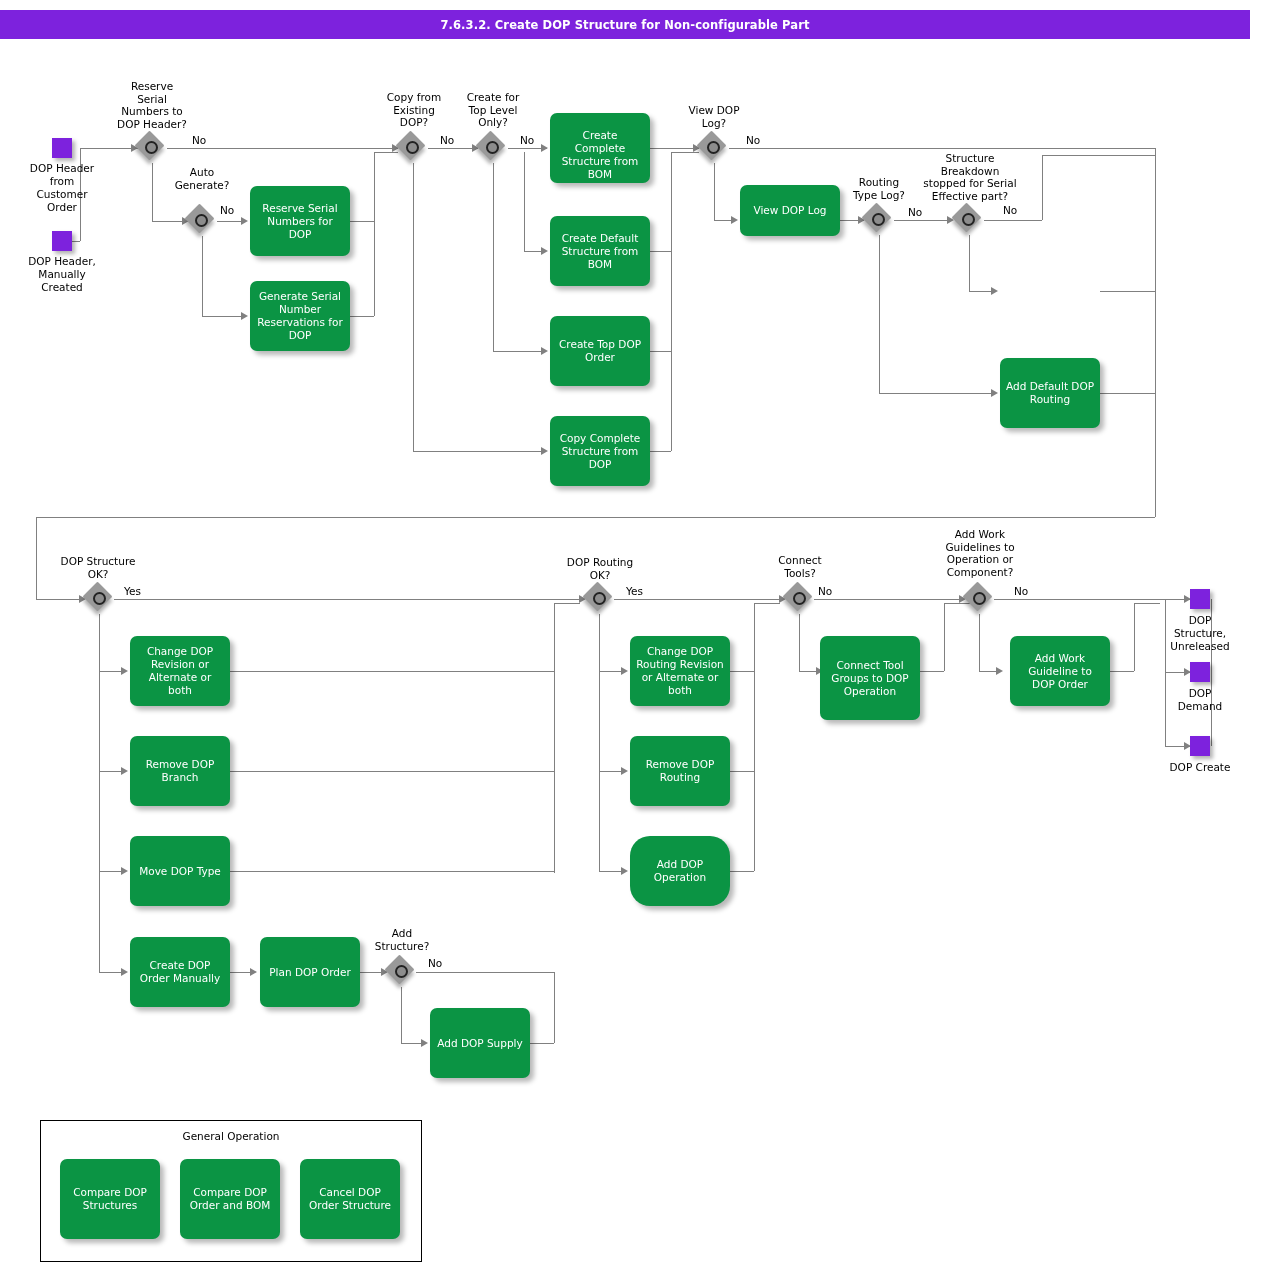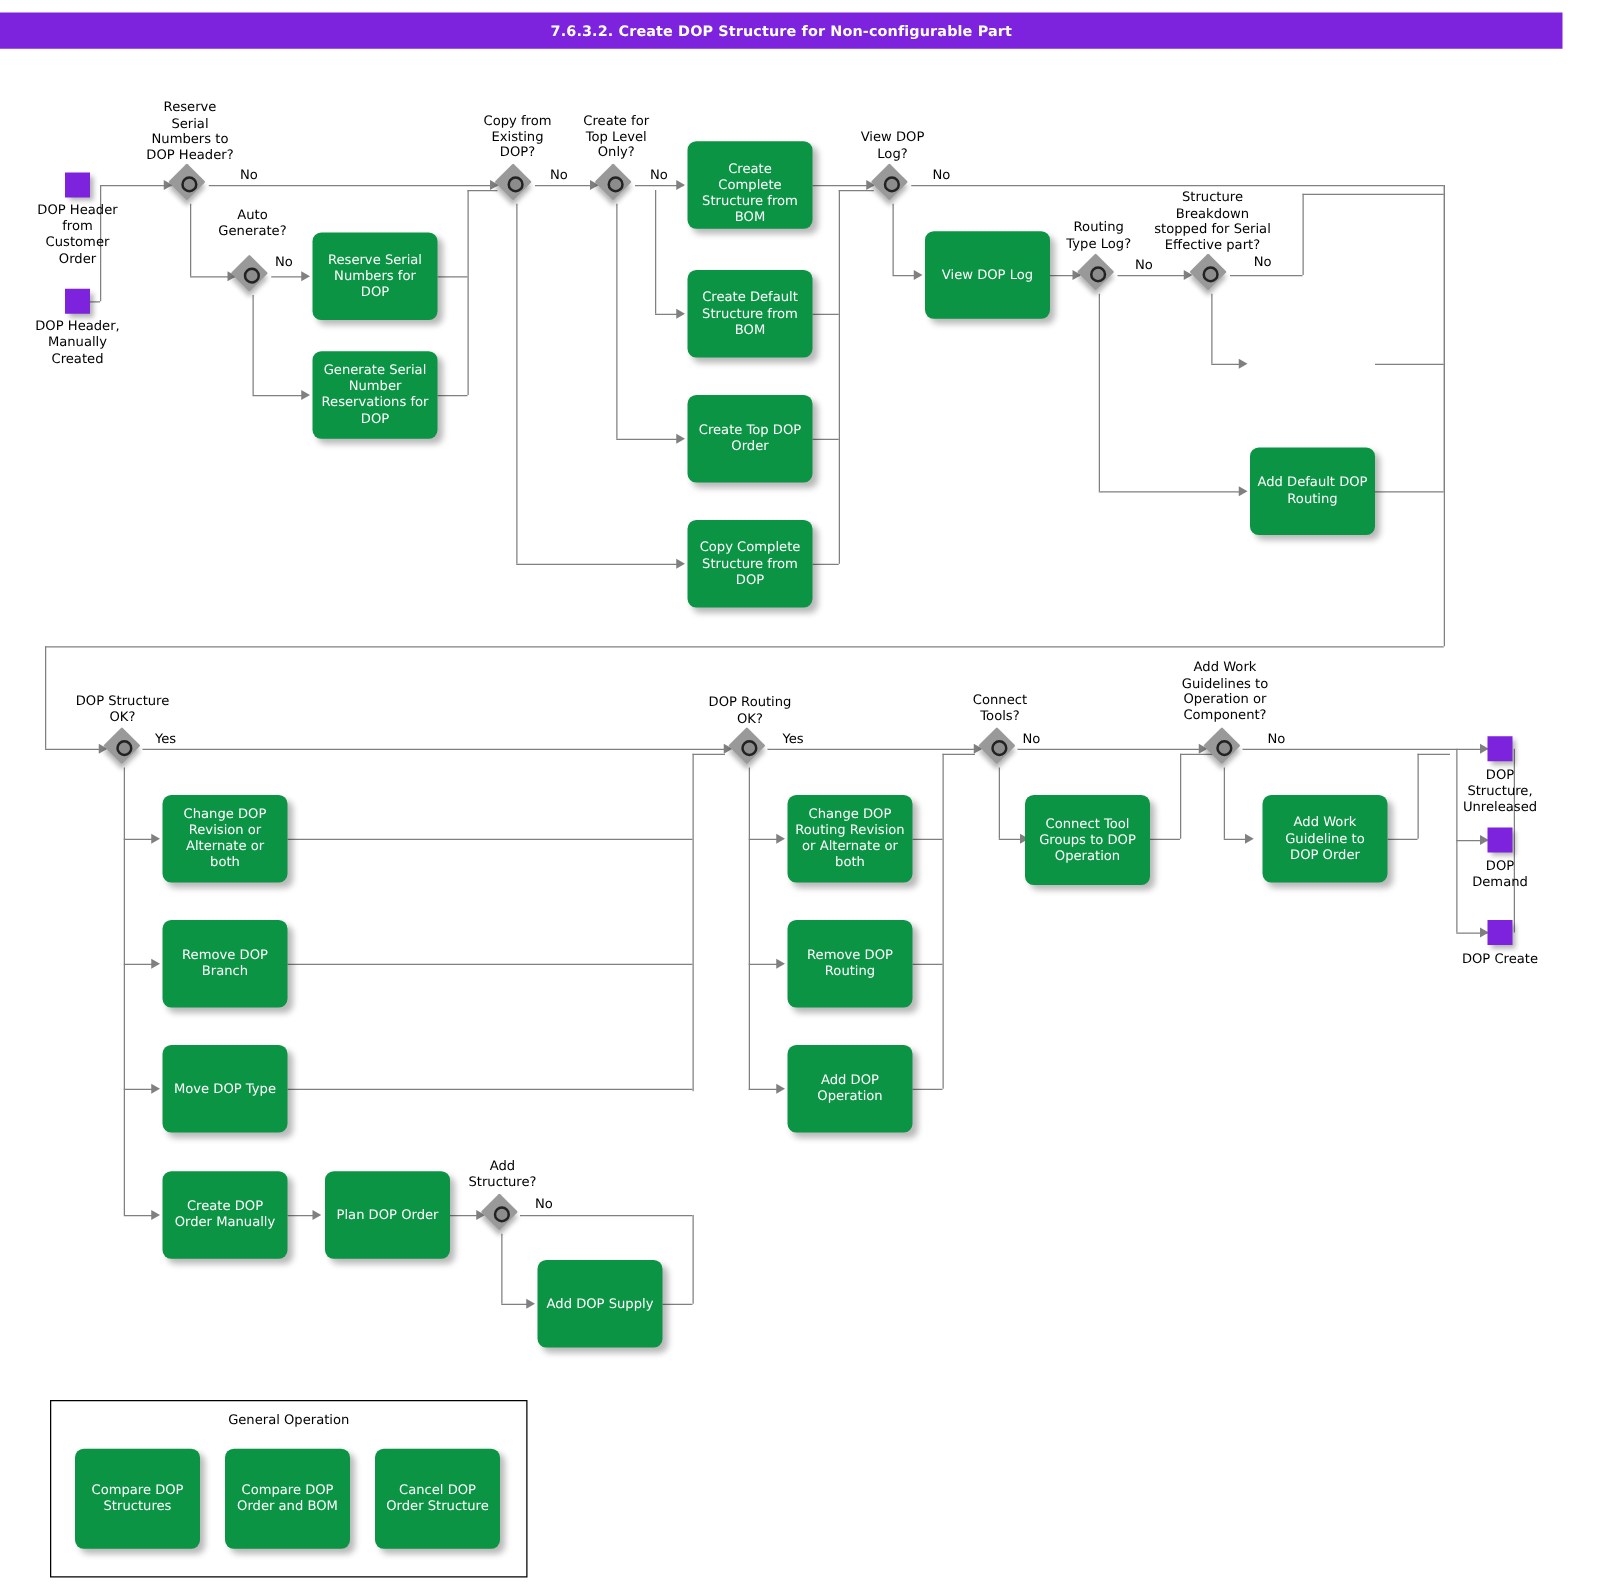--- a/index.html
+++ b/index.html
@@ -310,21 +310,21 @@
   </div>
   <div class="proc" style="left:550px;top:216px;width:100px;height:70px;">
     <span>Create Default<br>Structure from<br>BOM</span>
   </div>
   <div class="proc" style="left:550px;top:316px;width:100px;height:70px;">
     <span>Create Top DOP<br>Order</span>
   </div>
   <div class="proc" style="left:550px;top:416px;width:100px;height:70px;">
     <span>Copy Complete<br>Structure from<br>DOP</span>
   </div>
-  <div class="proc" style="left:740px;top:185px;width:100px;height:70px;">
+  <div class="proc" style="left:740px;top:185px;width:100px;height:51px;">
     <span>View DOP Log</span>
   </div>
   <div class="proc" style="left:1000px;top:358px;width:100px;height:70px;">
     <span>Add Default DOP<br>Routing</span>
   </div>
 
   <div class="dec" style="left:85px;top:584px;">
     <div class="dmd"></div>
     <div class="ring"></div>
   </div>
@@ -376,24 +376,24 @@
   </div>
   <div class="proc" style="left:430px;top:1008px;width:100px;height:70px;">
     <span>Add DOP Supply</span>
   </div>
   <div class="proc" style="left:630px;top:636px;width:100px;height:70px;">
     <span>Change DOP<br>Routing Revision<br>or Alternate or<br>both</span>
   </div>
   <div class="proc" style="left:630px;top:736px;width:100px;height:70px;">
     <span>Remove DOP<br>Routing</span>
   </div>
-  <div class="proc" style="left:630px;top:836px;width:100px;height:70px;">
+  <div class="proc" style="left:630px;top:836px;width:100px;height:70px;border-radius:20px;">
     <span>Add DOP<br>Operation</span>
   </div>
-  <div class="proc" style="left:820px;top:636px;width:100px;height:72px;">
+  <div class="proc" style="left:820px;top:636px;width:100px;height:84px;">
     <span>Connect Tool<br>Groups to DOP<br>Operation</span>
   </div>
   <div class="proc" style="left:1010px;top:636px;width:100px;height:70px;">
     <span>Add Work<br>Guideline to<br>DOP Order</span>
   </div>
 
   <div class="term" style="left:1190px;top:589px;"></div>
   <div class="term-label" style="left:1150px;top:614px;width:100px;">DOP<br>Structure,<br>Unreleased</div>
 
   <div class="term" style="left:1190px;top:662px;"></div>

